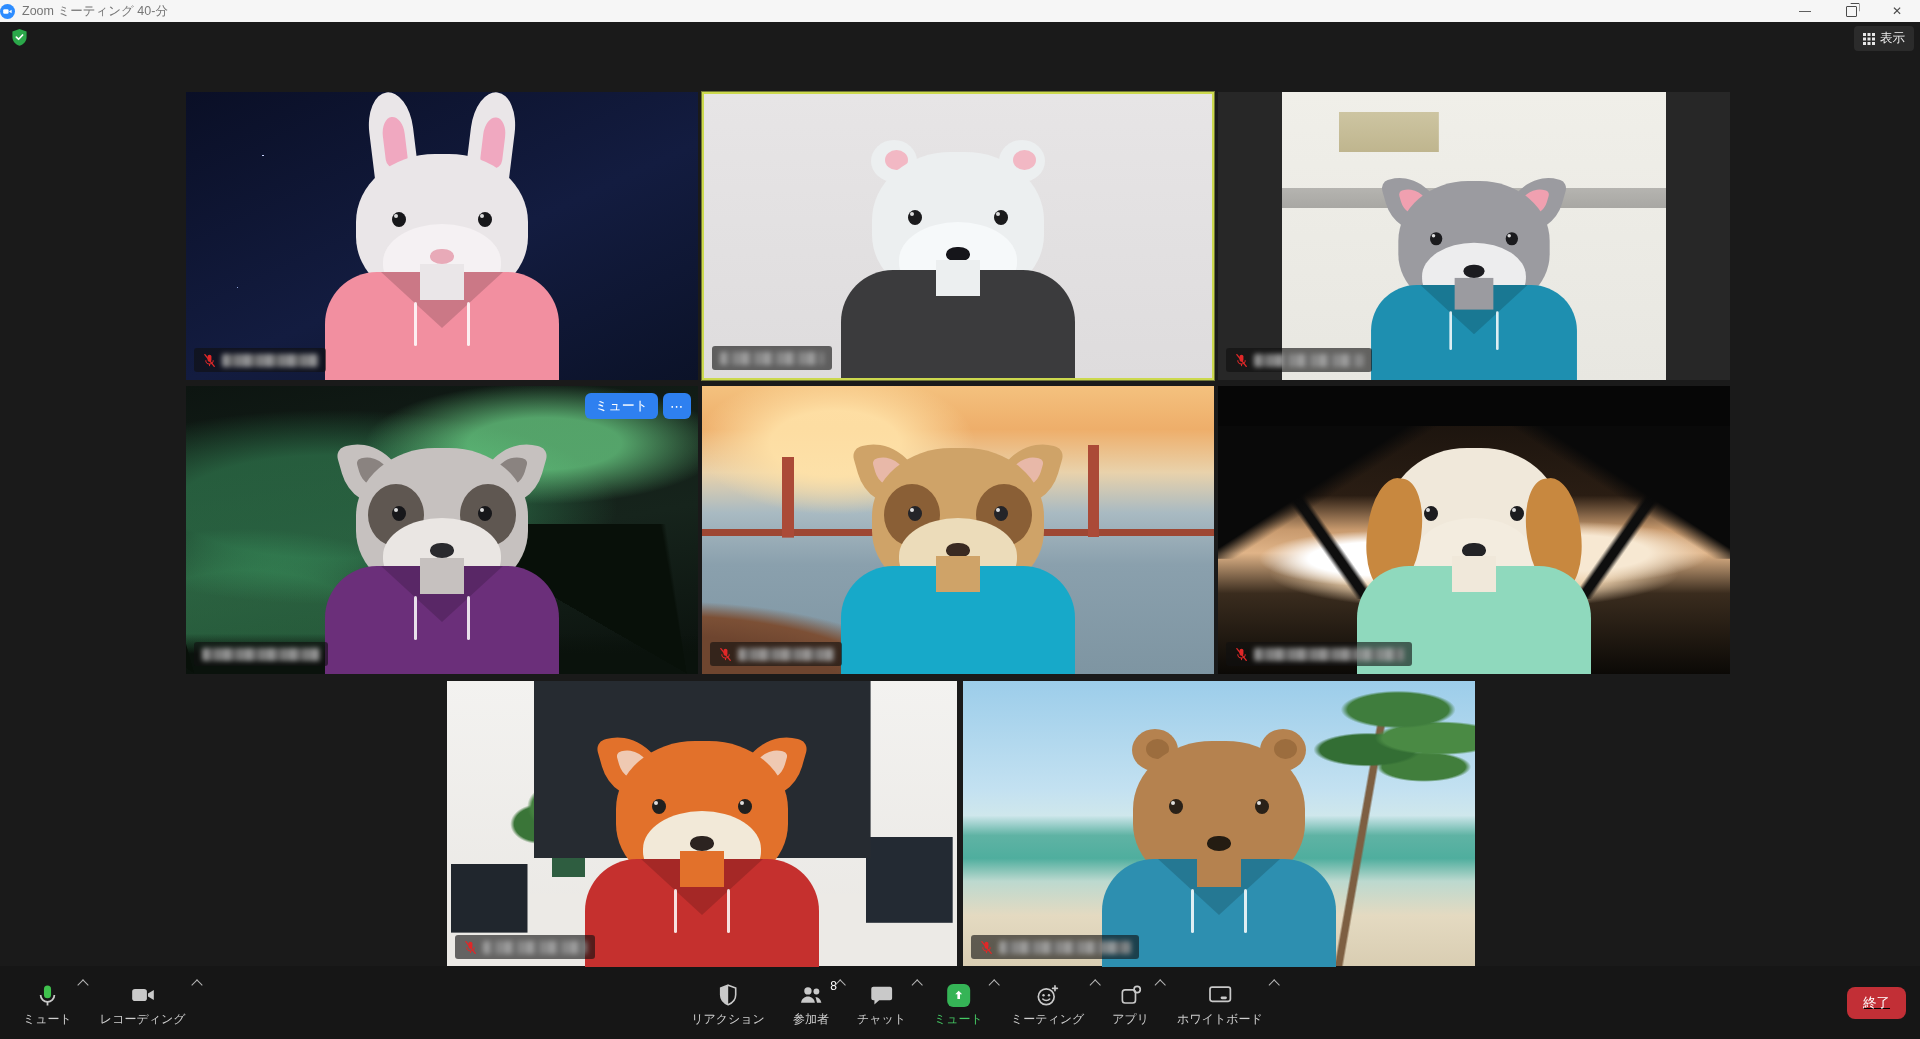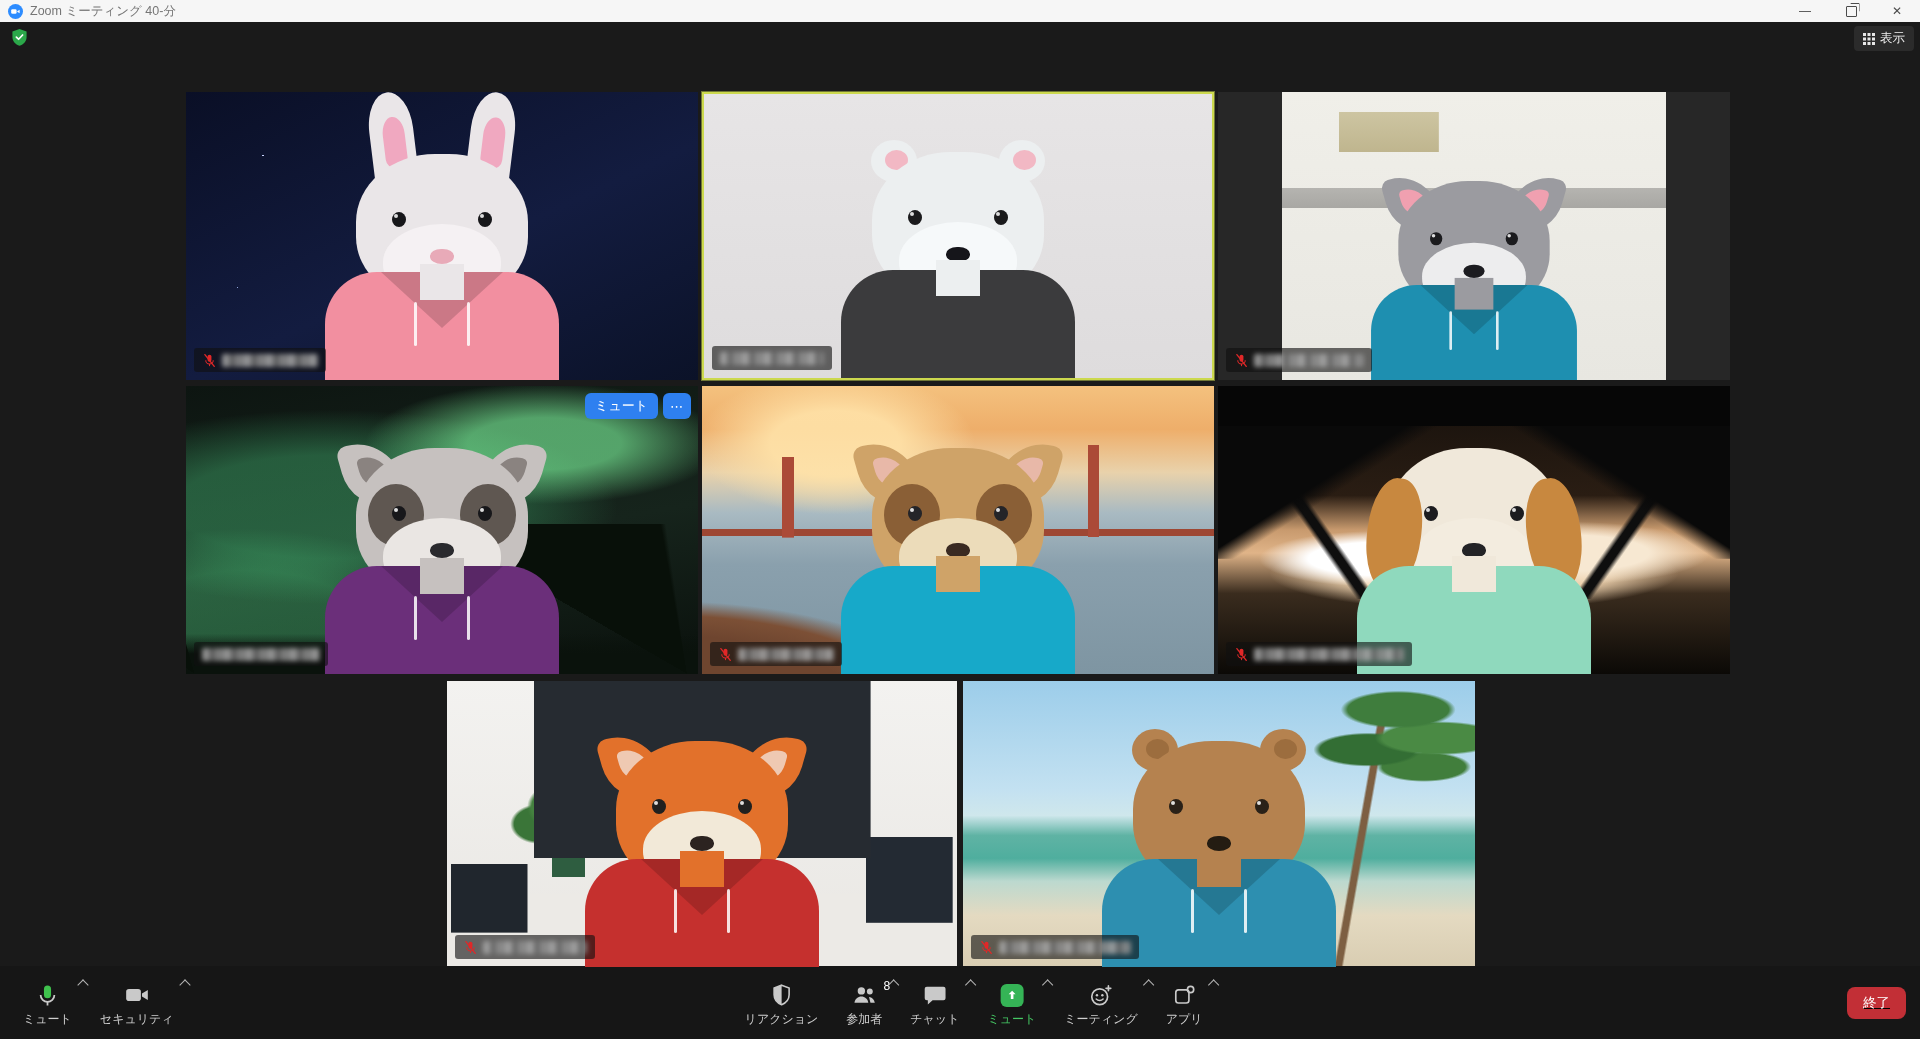--- a/index.html
+++ b/index.html
@@ -1,21 +1,21 @@
 <!DOCTYPE html>
 <html><head>
 <meta charset="utf-8">
 <style>
   html,body{margin:0;padding:0;background:#000;}
   body{width:1920px;height:1039px;overflow:hidden;font-family:"Liberation Sans","DejaVu Sans",sans-serif;-webkit-font-smoothing:antialiased;}
   .window{position:absolute;inset:0;}
 
   
   .titlebar{position:absolute;top:0;left:0;right:0;height:22px;background:#f6f6f6;border-bottom:1px solid #e3e3e3;display:flex;align-items:center;}
-  .tb-left{display:flex;align-items:center;gap:7px;padding-left:8px;}
+  .tb-left{display:flex;align-items:center;gap:7px;}
   .zlogo{width:15px;height:15px;border-radius:50%;background:#2D8CFF;display:flex;align-items:center;justify-content:center;}
   .tb-title{font-size:12.5px;color:#767676;}
   .tb-controls{margin-left:auto;display:flex;height:100%;}
   .wc{width:46px;height:100%;display:flex;align-items:center;justify-content:center;color:#4b4b4b;font-size:12px;cursor:pointer;}
   .wc .sq{width:9px;height:9px;border:1.2px solid #4b4b4b;border-radius:1px;position:relative;}
   .wc .sq:before{content:"";position:absolute;left:2px;top:-4px;width:9px;height:9px;border:1.2px solid #4b4b4b;border-radius:1px;clip-path:polygon(20% 0,100% 0,100% 80%,78% 80%,78% 22%,20% 22%);}
 
   
   .stage{position:absolute;top:22px;left:0;right:0;bottom:73px;background:#1a1a1a;}
   .shield-top{position:absolute;left:11px;top:6px;z-index:10;}
@@ -443,21 +443,21 @@
           <span class="lbl">ミュート</span>
           <span class="chev"></span>
         </div>
         <div class="tb-item">
           <span class="ic">
             <svg width="26" height="26" viewBox="0 0 24 24">
               <rect x="2" y="6.4" width="13.6" height="11.2" rx="2.6" fill="#c9c9c9"></rect>
               <path d="M16.6 10.6 22 7.4v9.2l-5.4-3.2z" fill="#c9c9c9"></path>
             </svg>
           </span>
-          <span class="lbl">セキュリティ</span>
+          <span class="lbl">レコーディング</span>
           <span class="chev"></span>
         </div>
       </div>
     <div class="tb-group center" id="tb-center">
         <div class="tb-item">
           <span class="ic">
             <svg width="24" height="24" viewBox="0 0 24 24">
               <path d="M12 2.2 19.5 5v6.8c0 4.6-3.2 8.2-7.5 9.9-4.3-1.7-7.5-5.3-7.5-9.9V5Z" fill="none" stroke="#c9c9c9" stroke-width="1.6"></path>
               <path d="M12 2.2 4.5 5v6.8c0 4.6 3.2 8.2 7.5 9.9Z" fill="#c9c9c9"></path>
             </svg>
@@ -513,19 +513,29 @@
         <div class="tb-item">
           <span class="ic">
             <svg width="25" height="25" viewBox="0 0 24 24">
               <rect x="4" y="6.6" width="12.6" height="12.6" rx="2.6" fill="none" stroke="#c9c9c9" stroke-width="1.6"></rect>
               <circle cx="18.2" cy="6.2" r="3" fill="none" stroke="#c9c9c9" stroke-width="1.6"></circle>
             </svg>
           </span>
           <span class="lbl">アプリ</span>
           <span class="chev"></span>
         </div>
+        <div class="tb-item">
+          <span class="ic">
+            <svg width="26" height="26" viewBox="0 0 24 24">
+              <rect x="2.6" y="4.8" width="18.8" height="13" rx="2" fill="none" stroke="#c9c9c9" stroke-width="1.6"></rect>
+              <rect x="12.4" y="13.4" width="5.8" height="2.5" rx="1.25" fill="#c9c9c9"></rect>
+            </svg>
+          </span>
+          <span class="lbl">ホワイトボード</span>
+          <span class="chev"></span>
+        </div>
       </div>
     <div class="tb-group right">
       <button class="end-btn">終了</button>
     </div>
   </div>
 
 </div>
 
 </body></html>

